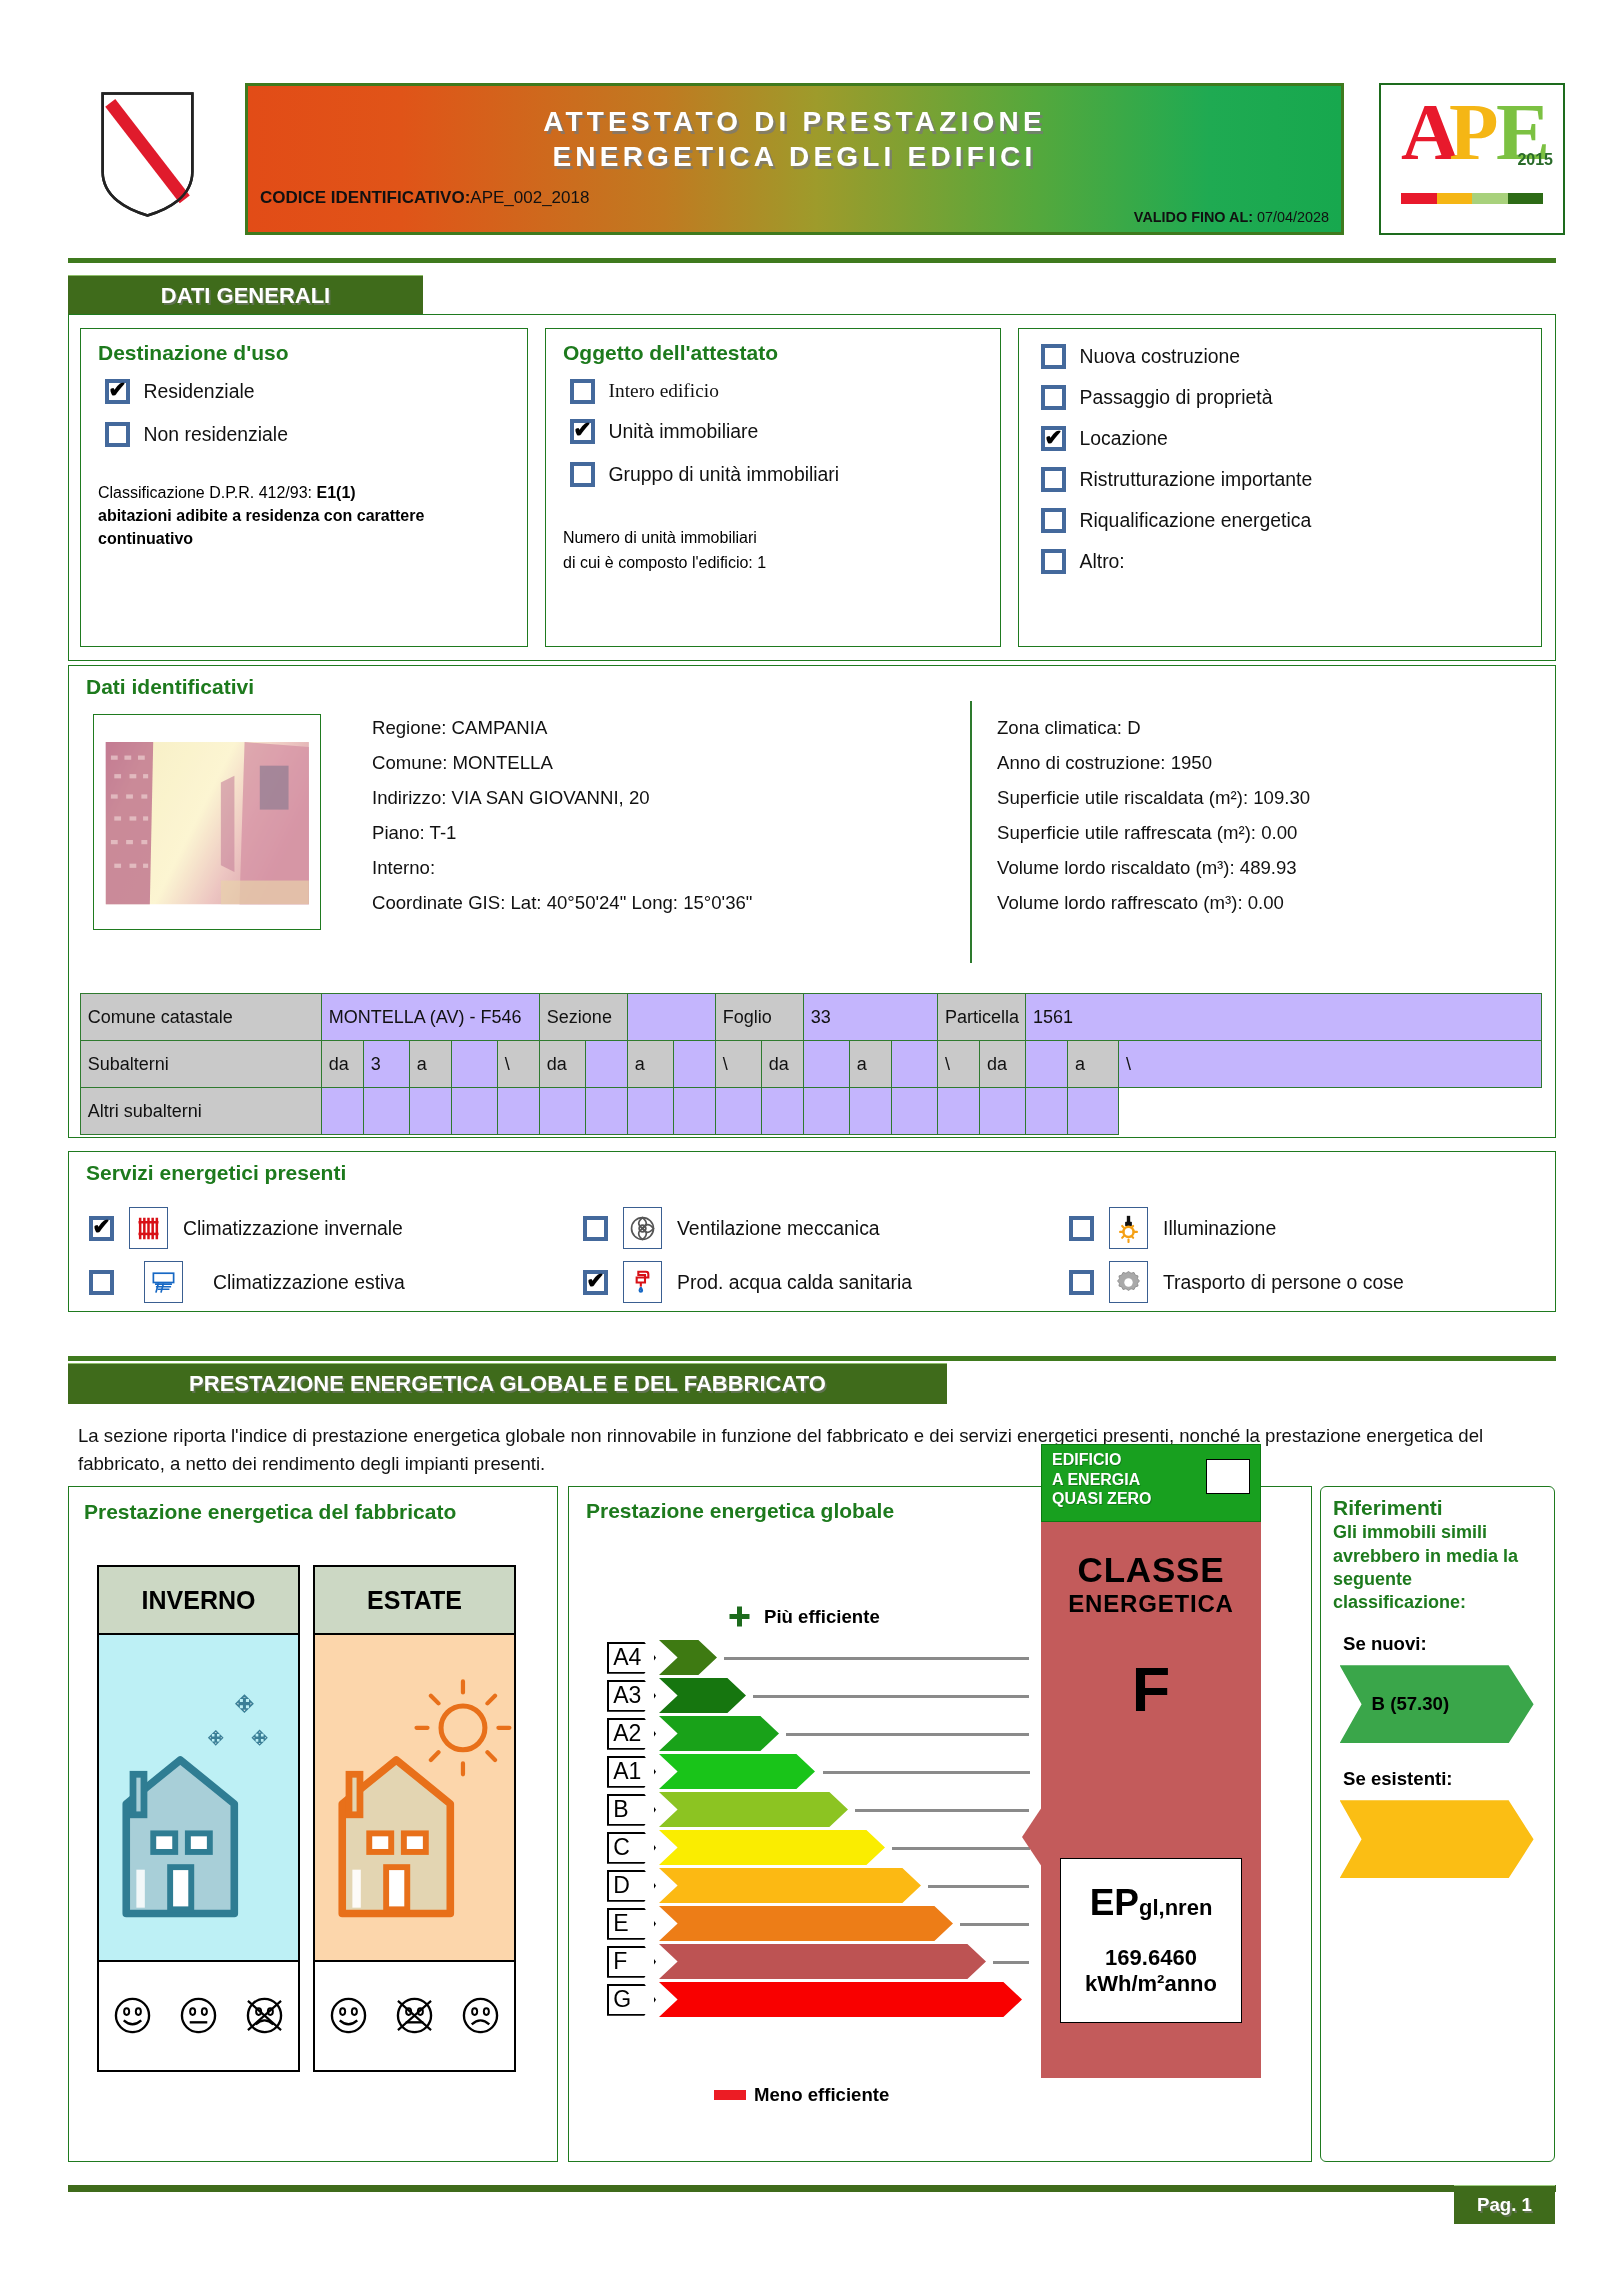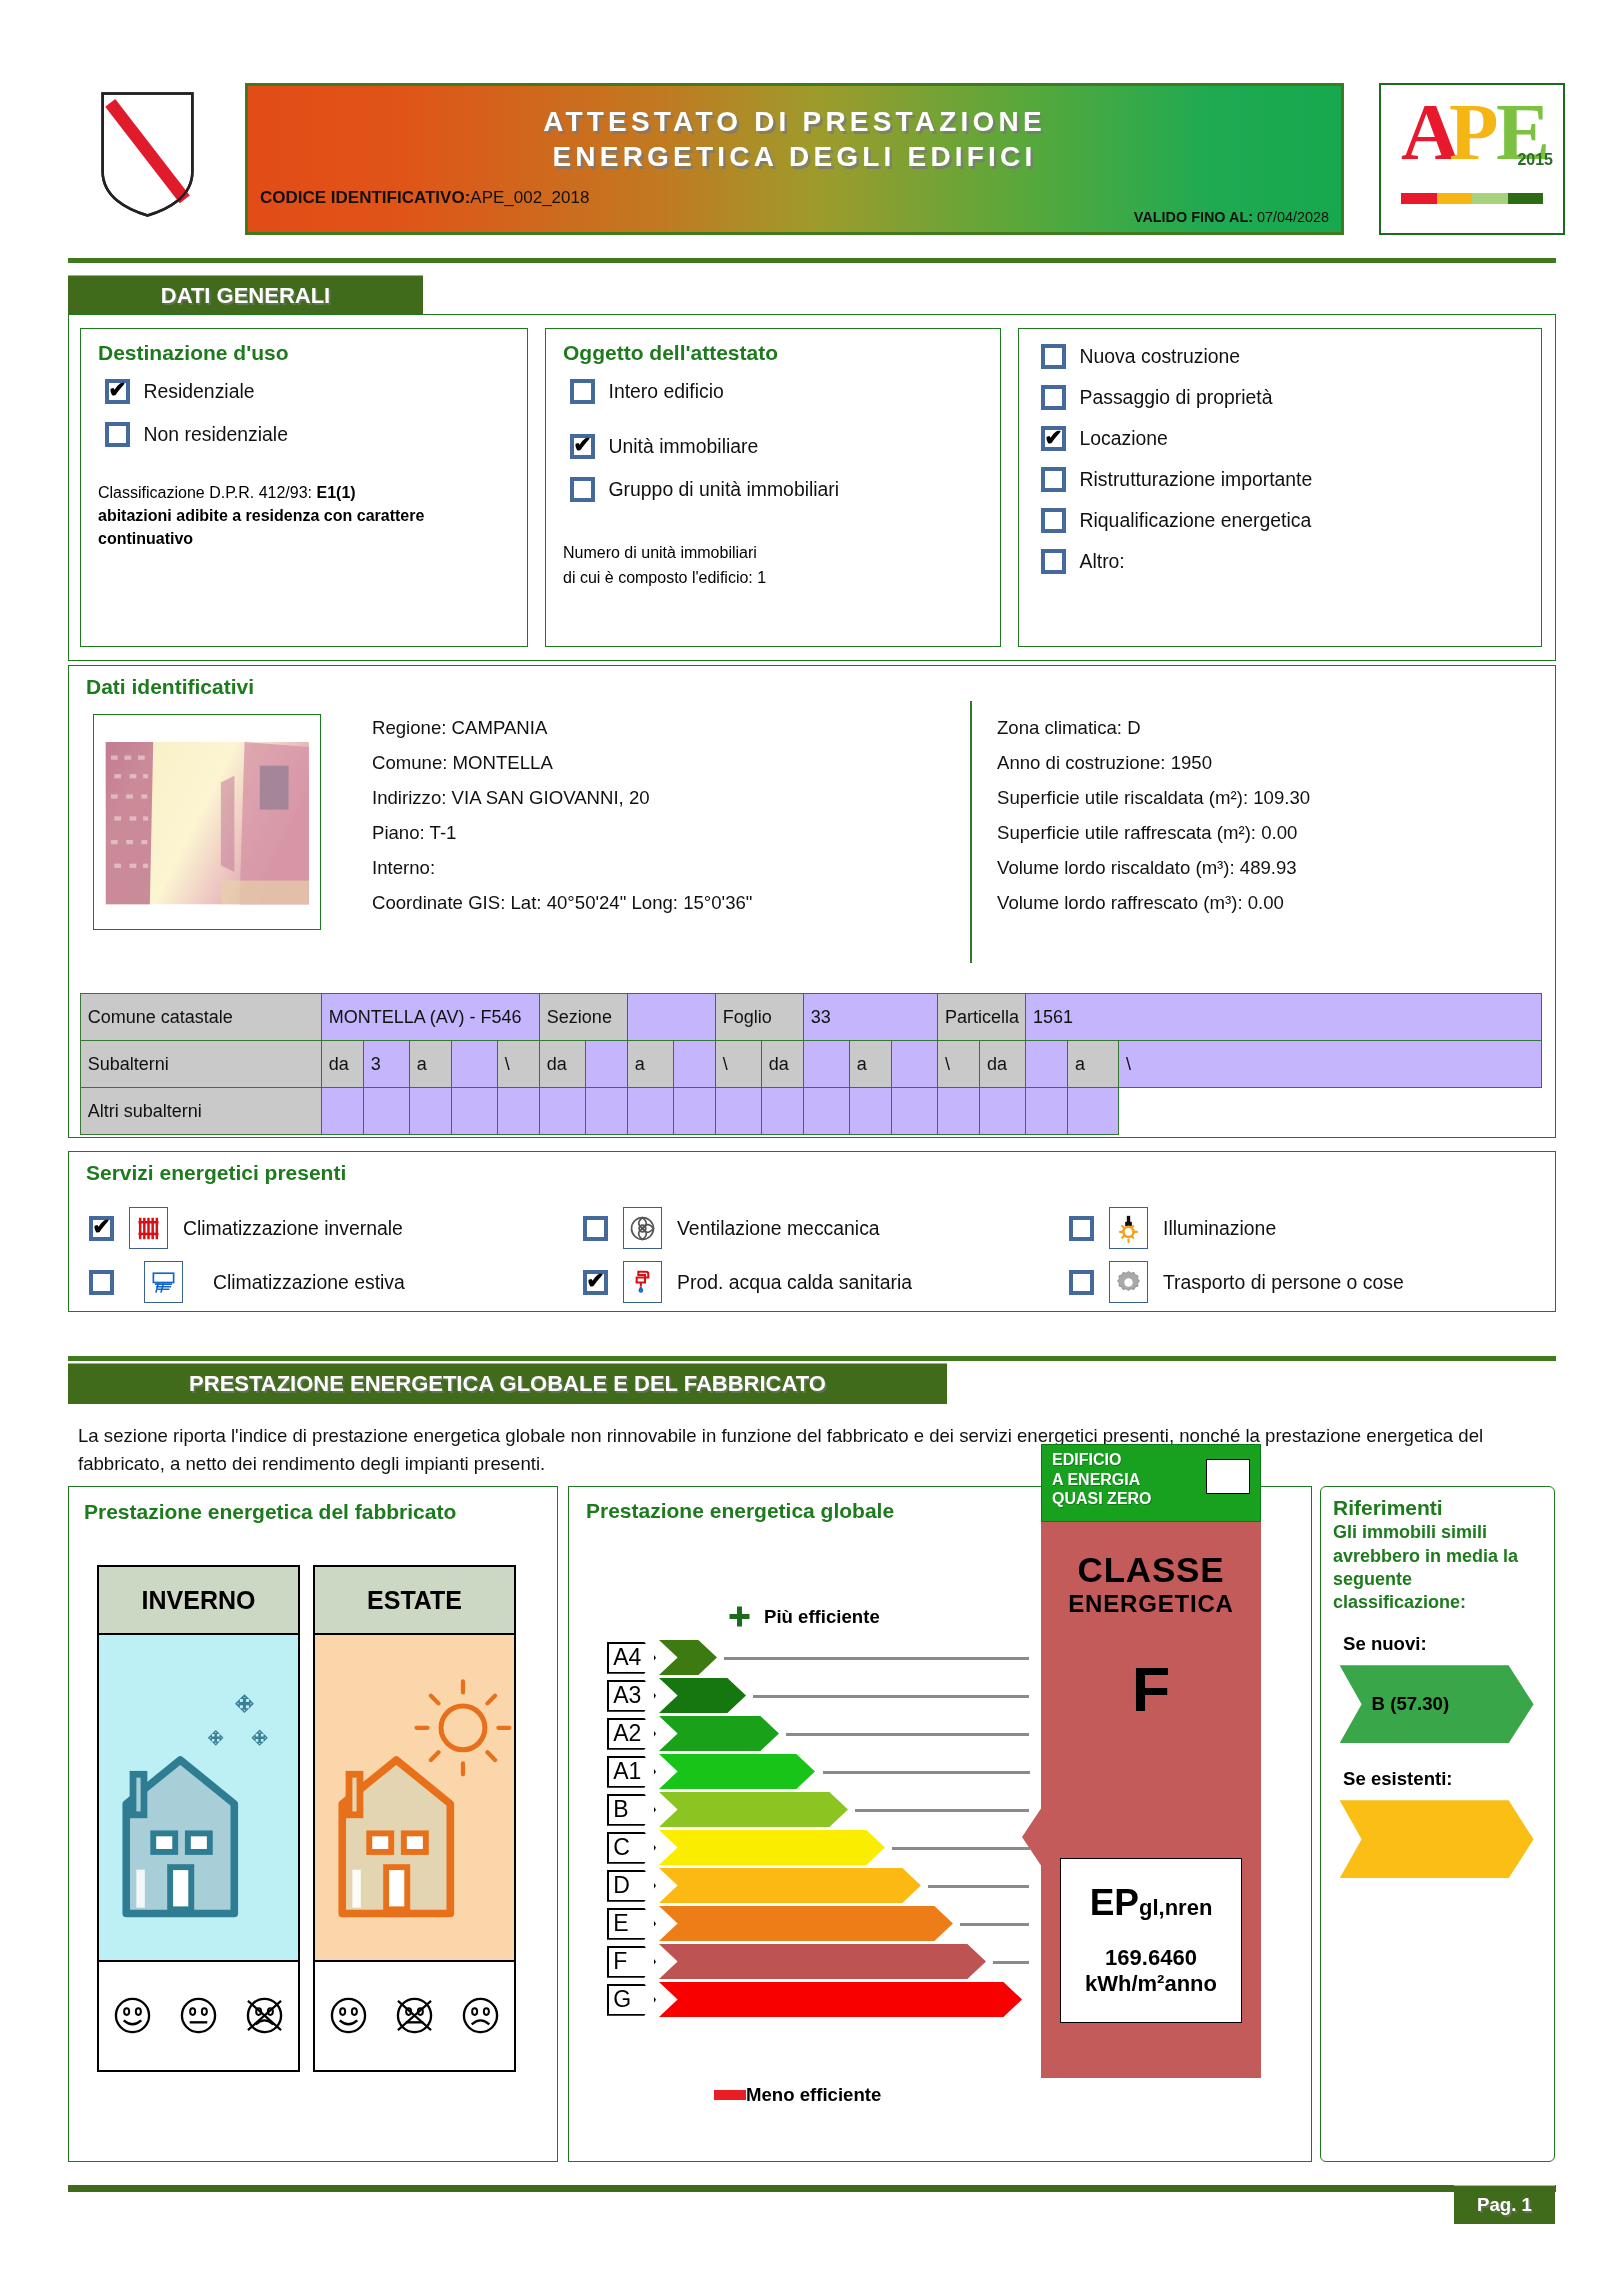--- a/index.html
+++ b/index.html
@@ -192,21 +192,21 @@
     <div style="margin:34px 13.5px 0 17px; font-size:16px; line-height:1.45;">
       <span>Classificazione D.P.R. 412/93:</span>
       <b>E1(1)</b>
       <b style="display:block;">abitazioni adibite a residenza con carattere continuativo</b>
     </div>
   </div>
 
   <div class="box" style="left:545px; top:328px; width:456px; height:319px;">
     <div class="box-title" style="margin:12px 0 13.5px 17px;">Oggetto dell'attestato</div>
     <div style="padding-left:24px;">
-      <div class="cbrow" style="margin-bottom:30px;">
+      <div class="cbrow" style="margin-bottom:15px;font-family:Liberation Serif, serif;">
         <span class="cbox"></span>
         <span class="cblabel">Intero edificio</span>
       </div>
       <div class="cbrow" style="margin-bottom:18.6px;">
         <span class="cbox on"></span>
         <span class="cblabel">Unità immobiliare</span>
       </div>
       <div class="cbrow">
         <span class="cbox"></span>
         <span class="cblabel">Gruppo di unità immobiliari</span>
@@ -644,21 +644,21 @@
         <div class="scale-arrow" style="width: 327px; background: rgb(189, 83, 83);"></div>
         <div class="scale-line" style="left: 386px; width: 36px;"></div>
       </div>
       <div class="scale-row">
         <div class="scale-tag">G</div>
         <div class="scale-arrow" style="width: 363px; background: rgb(249, 0, 0);"></div>
         <div class="scale-line" style="left: 423px; width: 0px;"></div>
       </div>
     </div>
 
-  <div style="position:absolute; left:714px; top:2084px; display:flex; align-items:center; gap:0;">
+  <div style="position:absolute; left:714px; top:2084px; display:flex; align-items:center; gap:8px;">
     <span style="width:32px; height:9.3px; background:#ec1c24; display:block;"></span>
     <span style="font-size:18.6px; font-weight:bold;">Meno efficiente</span>
   </div>
 
   <div style="position:absolute; left:1041px; top:1520px; width:220px; height:558px; background:#c35b5b;">
     <div style="position:absolute; left:-18.6px; top:287px; width:0; height:0; border-top:30px solid transparent; border-bottom:30px solid transparent; border-right:20px solid #c35b5b;"></div>
     <div style="text-align:center; padding-top:30px; font-weight:bold; font-size:35px; letter-spacing:0.8px;">CLASSE</div>
     <div style="text-align:center; font-weight:bold; font-size:24px; letter-spacing:0.8px;">ENERGETICA</div>
     <div style="text-align:center; font-weight:bold; font-size:63px; margin-top:35px;">F</div>
     <div style="position:absolute; left:18.6px; right:18.6px; top:338px; height:165px; background:#fff; border:1.7px solid #000; text-align:center;">

